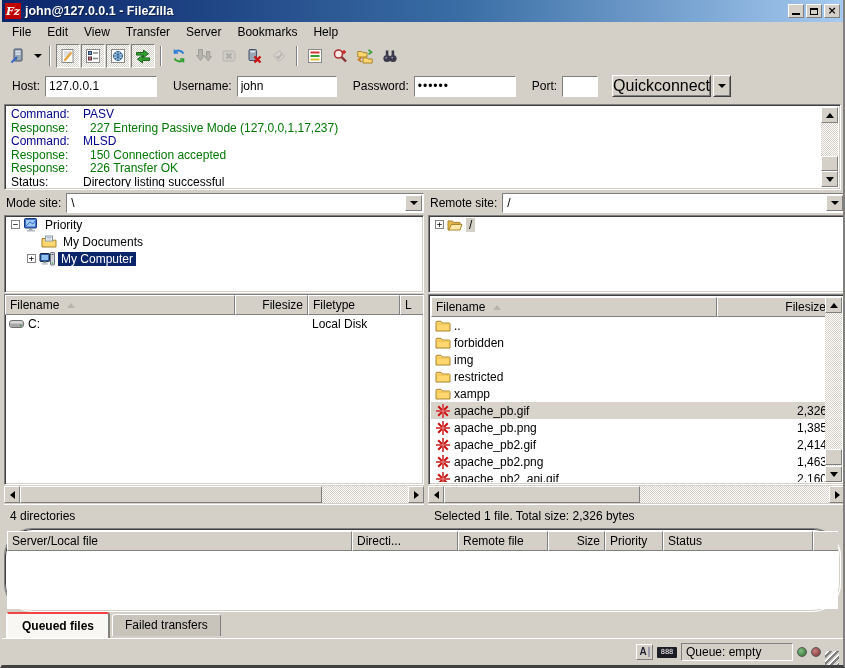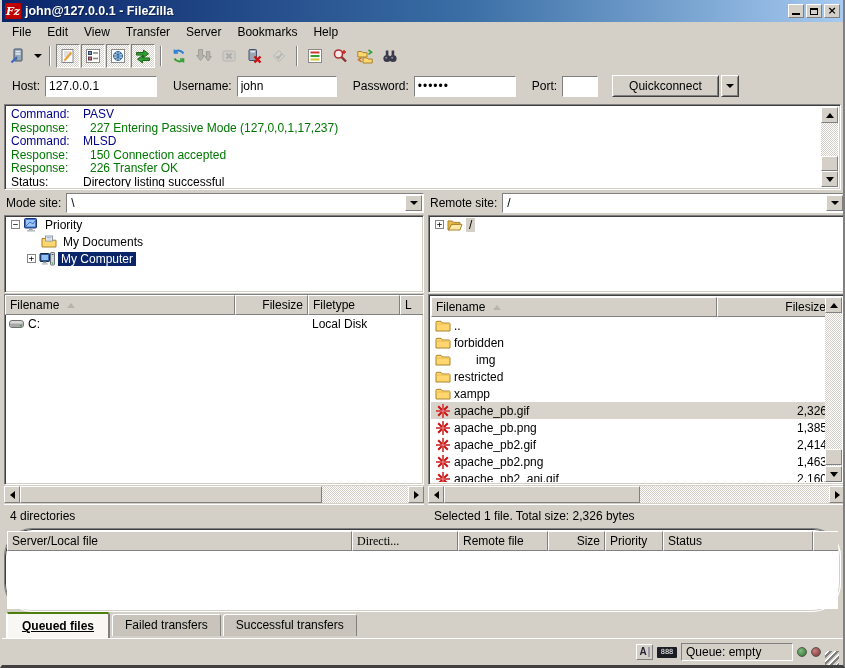--- a/index.html
+++ b/index.html
@@ -48,21 +48,21 @@
      background:repeating-conic-gradient(#fff 0 25%, #d4d0c8 0 50%) 0 0/2px 2px; }
   .tbtn.disabled svg { opacity:.4; filter:grayscale(100%); }
   .tbtn-drop { width:13px; height:24px; display:flex; align-items:center; justify-content:center; }
   .arrow-down { width:0; height:0; border-left:4px solid transparent; border-right:4px solid transparent; border-top:4px solid #000; }
 
   
   .qcbar { position:absolute; top:70px; left:0; right:0; height:32px; display:flex; align-items:center; padding-left:10px; }
   .qc-label { margin-right:5px; }
   .qc-input { height:21px; background:#fff; font-family:"Liberation Sans",sans-serif; font-size:12px;
     padding:0 3px; margin-right:16px; }
-  .qc-btn { height:22px; padding:0 16px; background:#d4d0c8; font-size:12px; display:flex; align-items:center; }
+  .qc-btn { height:22px; padding:0 0; background:#d4d0c8; font-size:16px; display:flex; align-items:center; }
   .qc-drop { width:18px; height:22px; background:#d4d0c8; display:flex; align-items:center; justify-content:center; margin-left:2px; }
 
   
   .logpane { position:absolute; top:104px; left:2px; right:2px; height:86px; background:#fff; }
   .log-content { position:absolute; inset:2px 19px 2px 2px; overflow:hidden; padding-top:1px; }
   .log-line { display:flex; height:13.5px; line-height:13.5px; white-space:nowrap; }
   .log-label { width:76px; padding-left:4px; flex:none; }
   .log-line.command { color:#00008b; }
   .log-line.response { color:#007700;gap:7px; }
   .log-line.status { color:#000; }
@@ -121,21 +121,21 @@
   .queue { position:absolute; top:528px; left:2px; right:2px; height:84px; background:#fff;border-radius:28px; }
   .queue-inner { position:absolute; inset:2px; overflow:hidden; }
   .queue-body { background:#fff; height:60px; }
 
   
   .tabsrow { position:absolute; top:612px; left:2px; right:2px; height:26px; display:flex; align-items:flex-start; padding-left:2px; }
   .tab { padding:3px 12px 4px; margin-right:2px; margin-top:2px; background:#c8c4bc;
      border-top:1px solid #fff; border-left:1px solid #fff; border-right:1px solid #808080;
      border-radius:3px 3px 0 0; }
   .tab.active { background:#f8f7f4; font-weight:bold; margin-top:0; padding:5px 14px;
-     border-top:2px solid #4d7c0f; border-left:2px solid #fff; border-right:2px solid #808080;text-decoration:underline; }
+     border-top:2px solid #ef4444; border-left:2px solid #fff; border-right:2px solid #808080; }
 
   
   .statusbar { position:absolute; top:638px; left:0; right:0; height:27px; border-top:1px solid #fff;
      display:flex; align-items:center; justify-content:flex-end; padding-right:4px; gap:4px; }
   .sb-icon-box { width:17px; height:16px; display:flex; align-items:center; justify-content:center; background:#d4d0c8; }
   .ascii-glyph { font-size:10px; font-weight:bold; color:#223; border-right:2px solid #99a; padding-right:1px; line-height:10px; }
   .speed-badge { width:20px; height:11px; background:#1c1c24; color:#fff; font-size:7px; line-height:11px;
      text-align:center; letter-spacing:0; font-family:"DejaVu Sans Mono",monospace; border-radius:1px; }
   .queue-status-box { width:112px; height:18px; display:flex; align-items:center; padding-left:4px; background:#d4d0c8; }
   .led { width:10px; height:10px; border-radius:50%; border:1px solid #555; }
@@ -524,21 +524,21 @@
                     <path d="M1 6 H15" stroke="#e9bb4d"></path>
                   </svg>
                 </span>
                 <span>forbidden</span>
               </div>
               <div class="lv-cell right" style="width: 114px; flex: 0 0 auto;">
                 <span></span>
               </div>
             </div>
             <div class="lv-row">
-              <div class="lv-cell" style="width: 286px; flex: 0 0 auto; gap: 22px;">
+              <div class="lv-cell" style="width: 286px; flex: 0 0 auto;">
                 <span class="file-icon">
                   <svg width="16" height="16" viewBox="0 0 16 16">
                     <path d="M1 4.5 q0-1.2 1-1.2 h4 l1.4 1.7 H14 q1 0 1 1 V13 H1 z" fill="#ffd76e" stroke="#a8832a"></path>
                     <path d="M1 6 H15" stroke="#e9bb4d"></path>
                   </svg>
                 </span>
                 <span>img</span>
               </div>
               <div class="lv-cell right" style="width: 114px; flex: 0 0 auto;">
                 <span></span>
@@ -685,21 +685,21 @@
     </div>
     <div class="pane-status">Selected 1 file. Total size: 2,326 bytes</div>
   </div>
 
   <div class="queue sunken">
     <div class="queue-inner">
       <div class="lv-header" id="queue-header">
           <div class="lv-hcell raised-thin" style="width: 345px; flex: 0 0 auto;">
             <span>Server/Local file</span>
           </div>
-          <div class="lv-hcell raised-thin" style="width: 106px; flex: 0 0 auto; font-family: Liberation Serif, serif;">
+          <div class="lv-hcell raised-thin" style="width: 106px; flex: 0 0 auto;">
             <span>Directi...</span>
           </div>
           <div class="lv-hcell raised-thin" style="width: 90px; flex: 0 0 auto;">
             <span>Remote file</span>
           </div>
           <div class="lv-hcell raised-thin right" style="width: 57px; flex: 0 0 auto;">
             <span>Size</span>
           </div>
           <div class="lv-hcell raised-thin" style="width: 58px; flex: 0 0 auto;">
             <span>Priority</span>
@@ -711,21 +711,20 @@
             <span></span>
           </div>
         </div>
       <div class="queue-body"></div>
     </div>
   </div>
 
   <div class="tabsrow" id="tabsrow">
       <div class="tab active">Queued files</div>
       <div class="tab">Failed transfers</div>
-      <div class="tab">Successful transfers</div>
     </div>
 
   <div class="statusbar">
     <div class="sb-icon-box raised-thin">
         <span class="ascii-glyph">A</span>
       </div>
     <div class="speed-badge">888</div>
     <div class="queue-status-box sunken-thin">Queue: empty</div>
     <div class="led green"></div>
     <div class="led red"></div>

